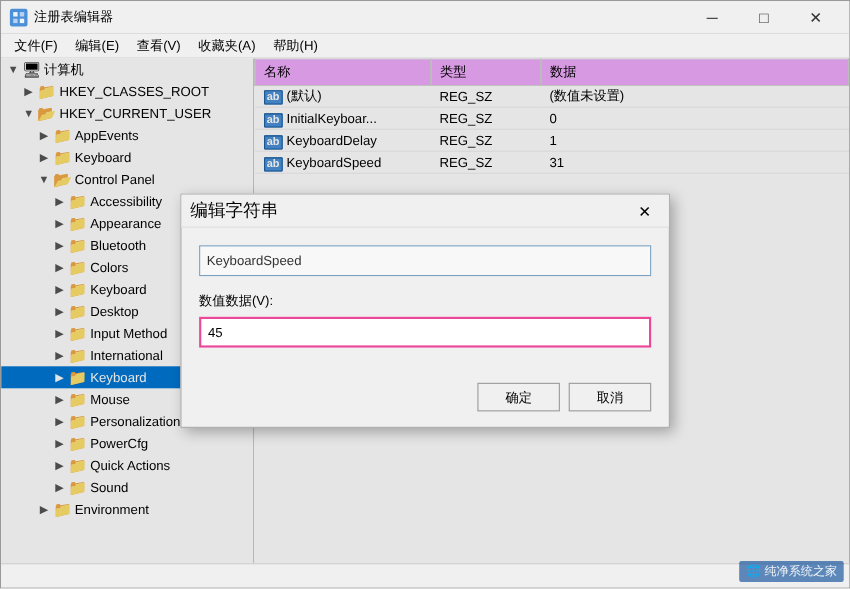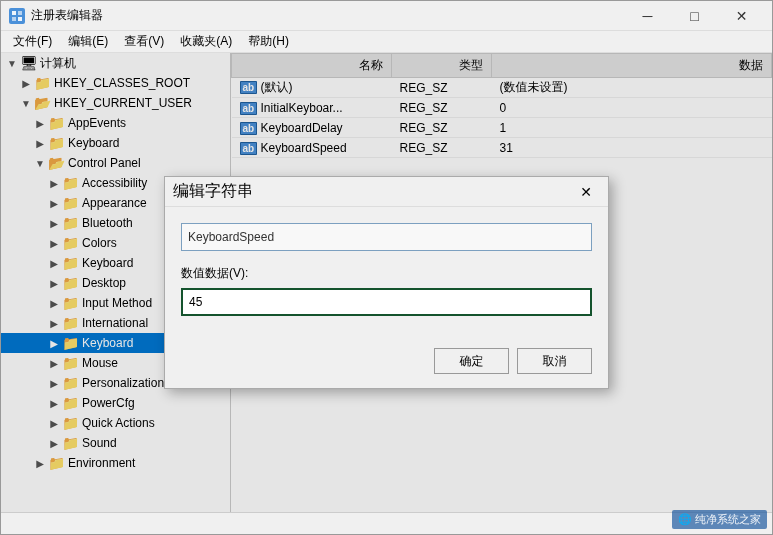--- a/index.html
+++ b/index.html
@@ -150,24 +150,24 @@
       overflow: auto;
     }
 
     .reg-table {
       width: 100%;
       border-collapse: collapse;
       font-size: 12px;
     }
 
     .reg-table th {
-      background: #e5e5e5;
+      background: #f0abfc;
       border: 1px solid #ccc;
       padding: 3px 8px;
-      text-align: right;
+      text-align: left;
       font-weight: normal;
       position: sticky;
       top: 0;
     }
 
     .reg-table td {
       border-bottom: 1px solid #f0f0f0;
       padding: 1px 8px;
       height: 20px;
     }
@@ -255,21 +255,21 @@
       height: 28px;
       border: 1px solid #7ca0c0;
       padding: 4px 6px;
       font-size: 12px;
       background: white;
       outline: none;
       margin-bottom: 14px;
     }
 
     .dialog-input.active-input {
-      border: 2px solid #14532d;
+      border: 2px solid #ec4899;
     }
 
     .dialog-buttons {
       display: flex;
       justify-content: flex-end;
       gap: 8px;
       padding: 6px 16px 14px 16px;
     }
 
     .dialog-btn {

